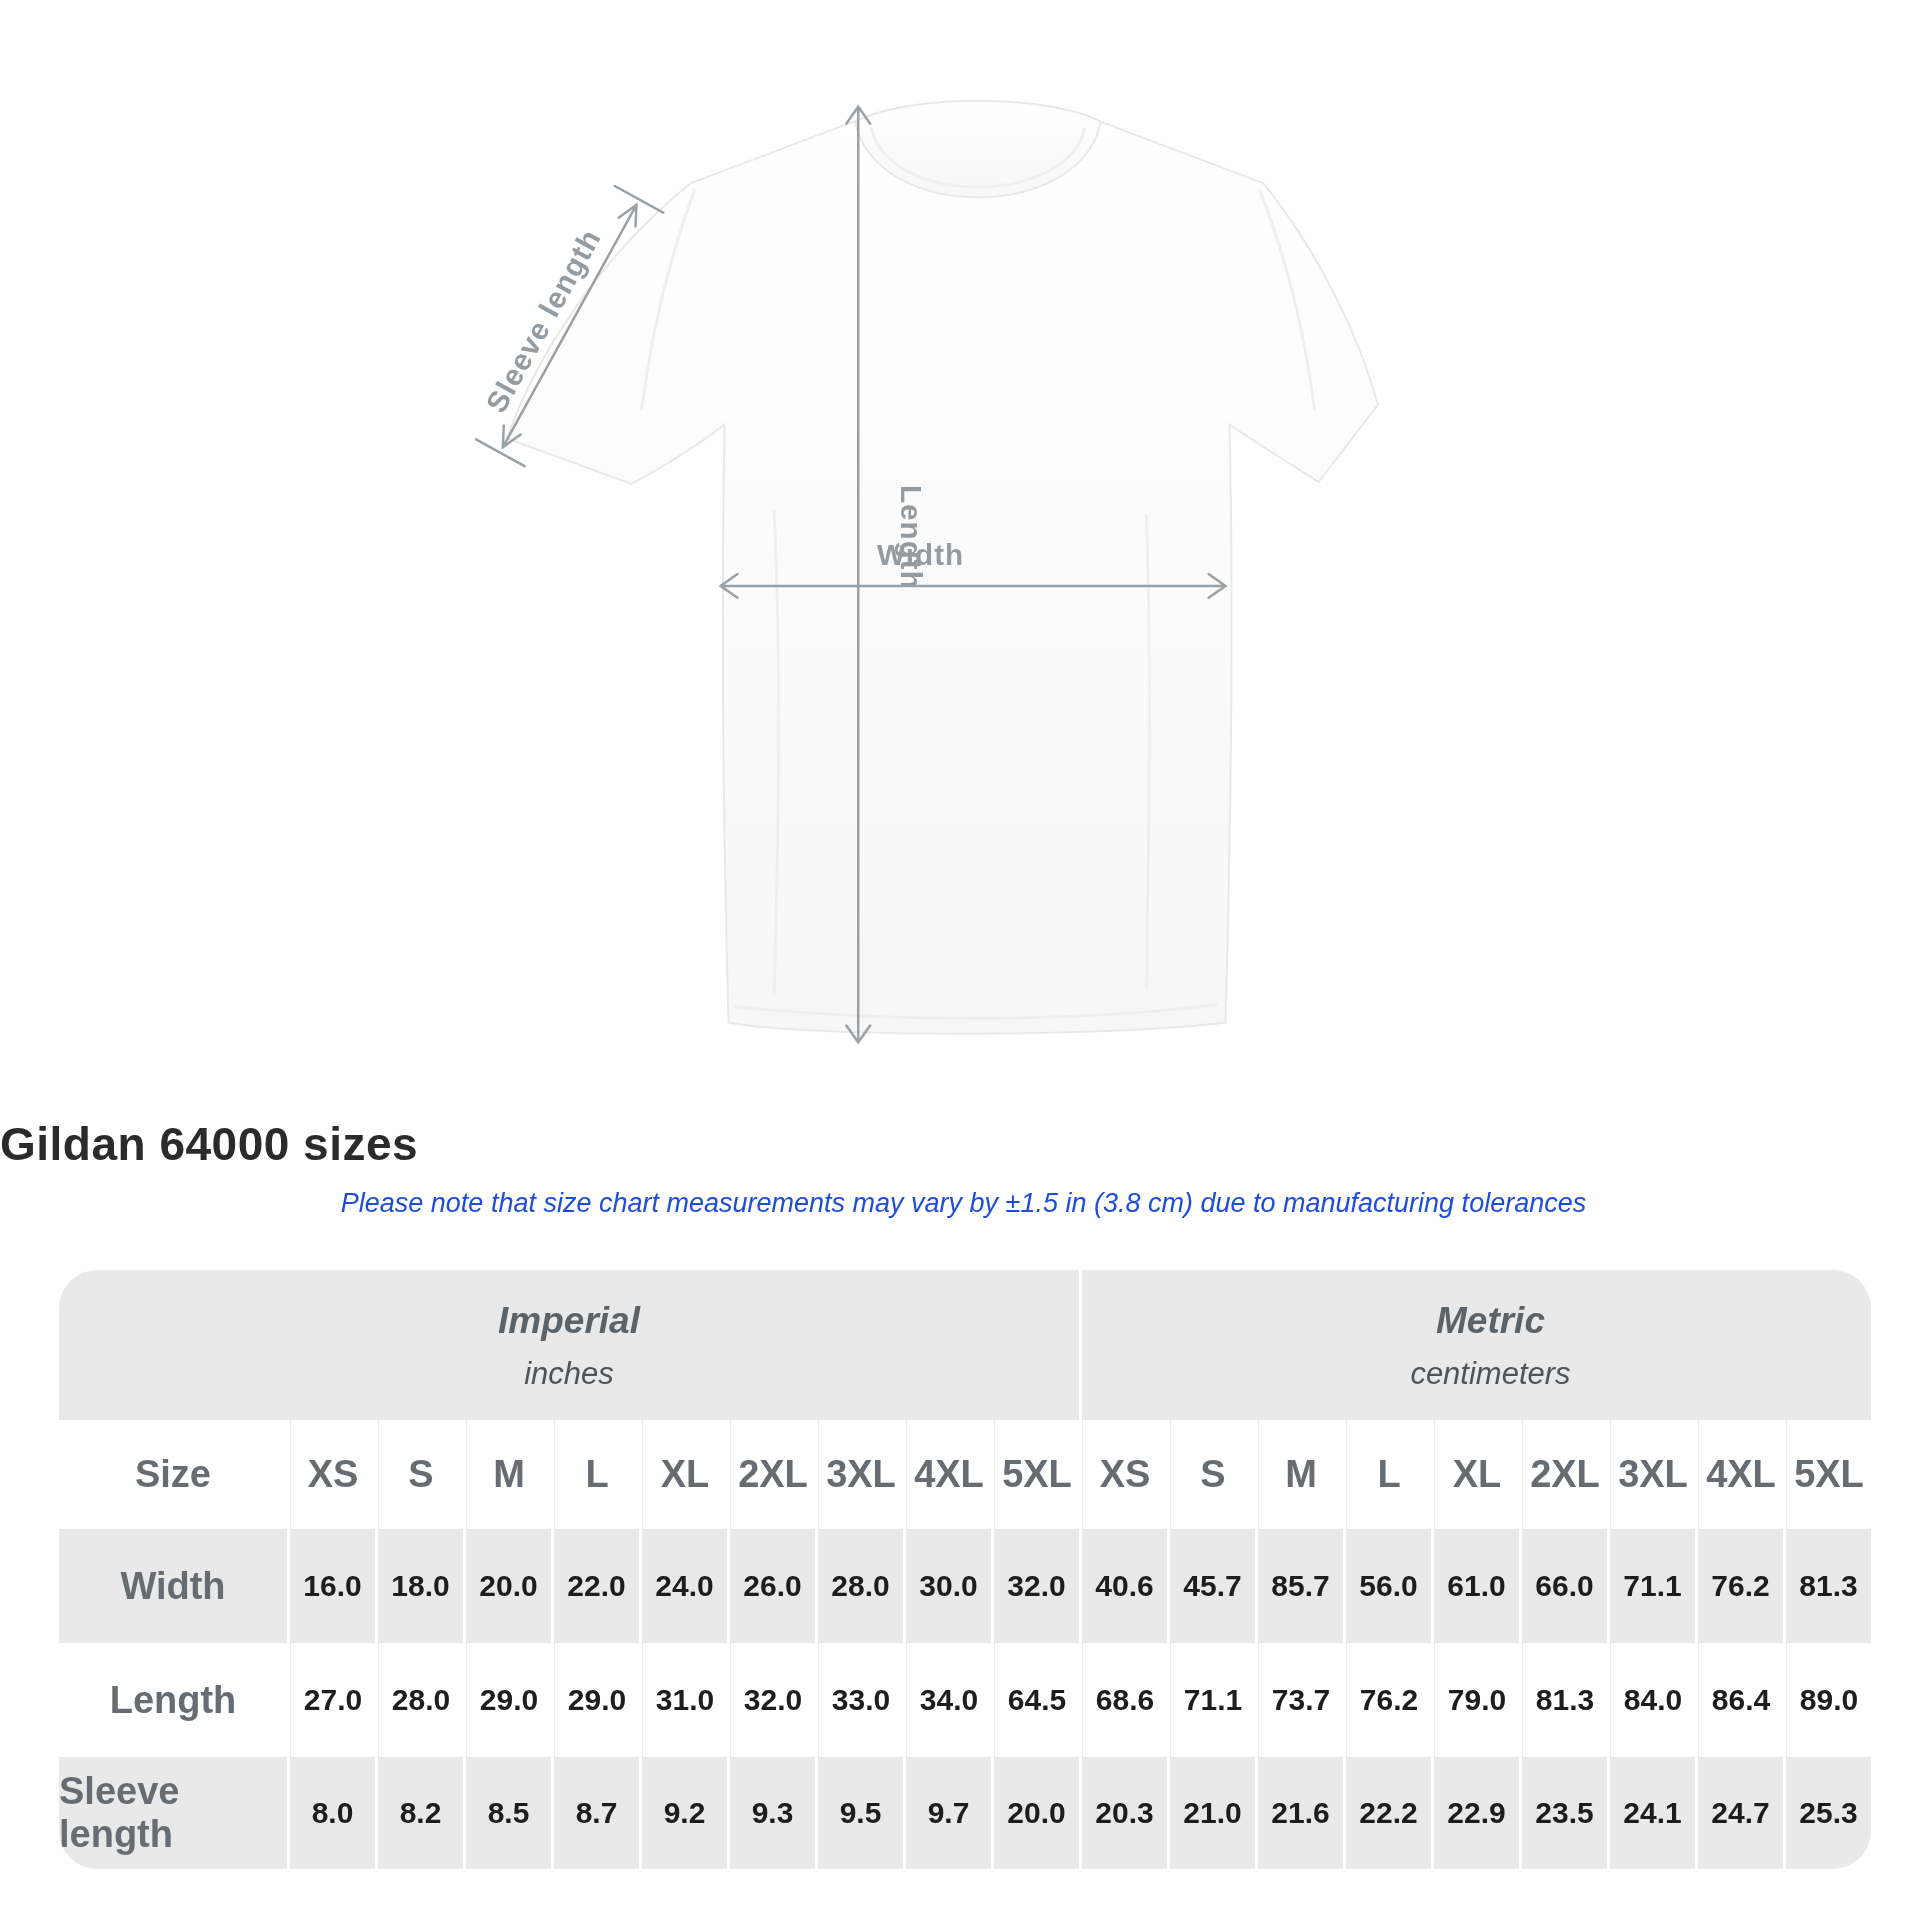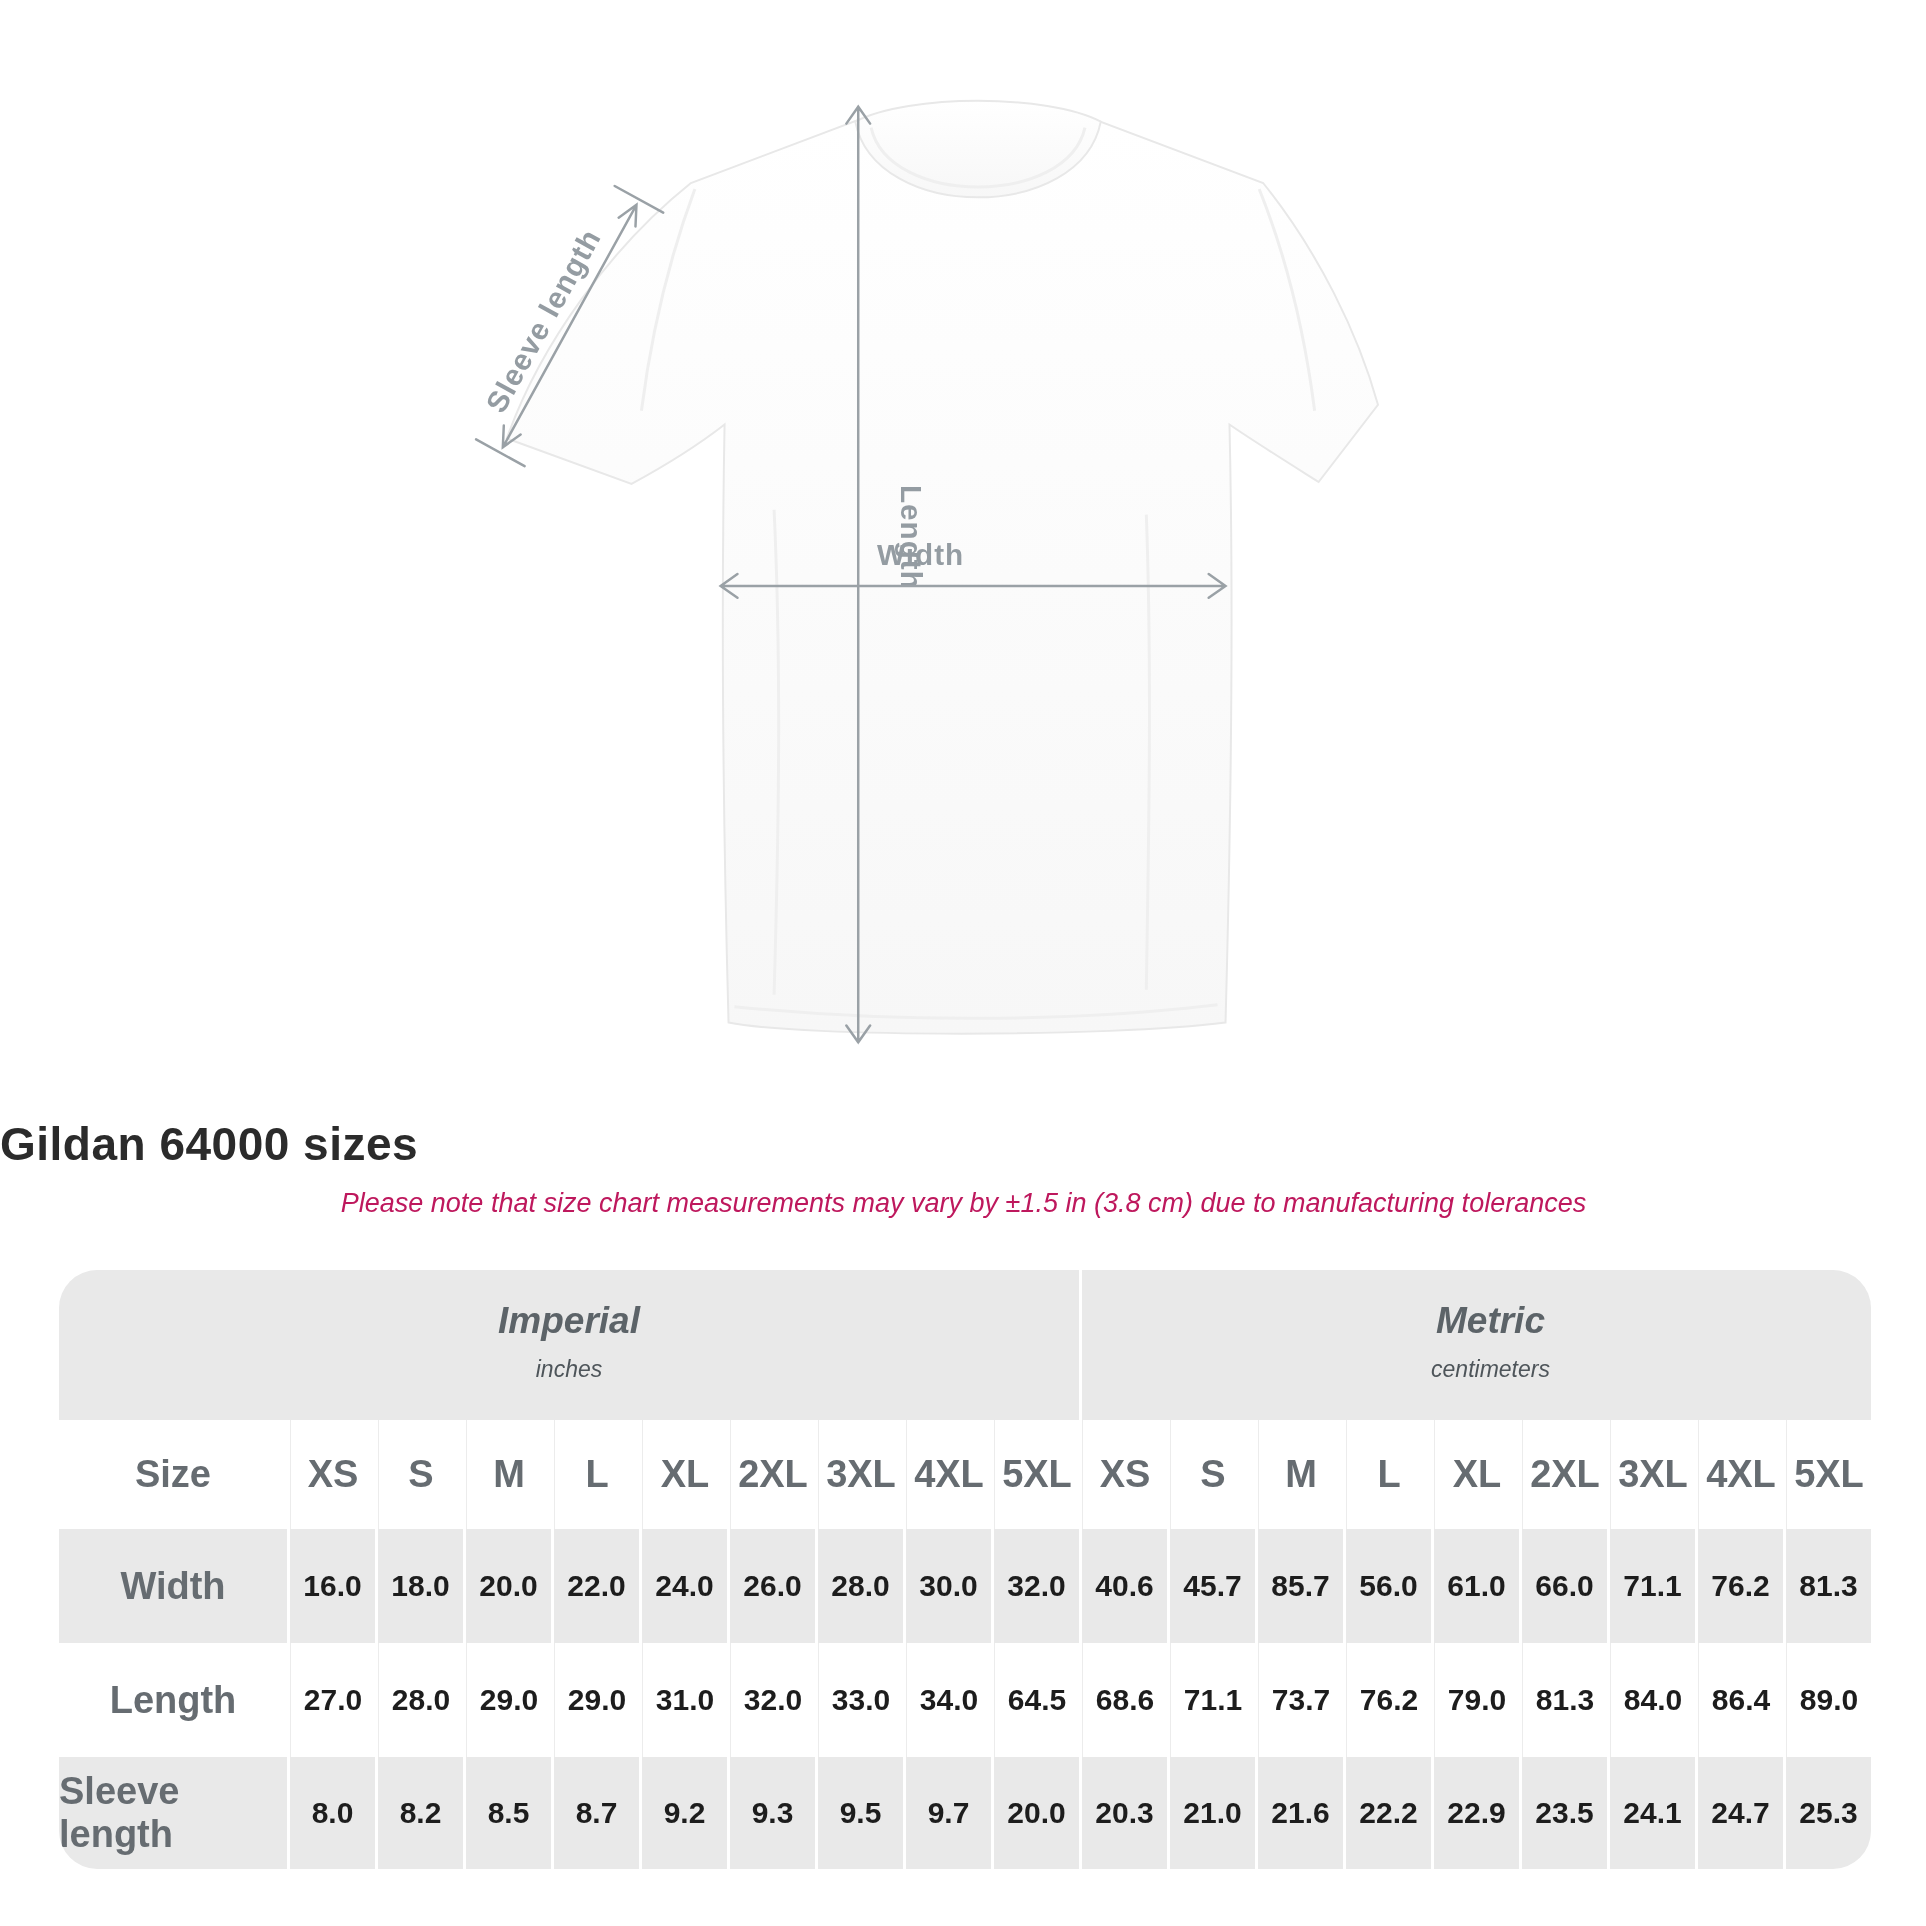--- a/index.html
+++ b/index.html
@@ -16,21 +16,21 @@
   }
   .diagram-svg{position:absolute;left:465px;top:84px;}
 
   .page-title{
     position:absolute;top:1117px;left:0;width:100%;margin:0;
     font-size:46px;font-weight:bold;color:var(--title-text);
     letter-spacing:0.5px;
   }
   .page-subtitle{
     position:absolute;top:1188px;left:0;width:100%;margin:0;
-    text-align:center;font-style:italic;font-size:27px;color:#be185d;
+    text-align:center;font-style:italic;font-size:27px;color:#1d4ed8;
   }
 
   .table-wrap{
     position:absolute;left:59px;top:1270px;width:1812px;height:599px;
     background:#fff;border-radius:38px;overflow:hidden;
   }
   .grid{
     display:grid;width:100%;height:100%;
     grid-template-columns:228px repeat(18,1fr);
     grid-template-rows:150px 109px 114px 114px 112px;
@@ -41,21 +41,21 @@
   .cell.white{background:#fff;}
   .cell.hair{border-left:1px solid #ececec;}
   .band{
     background:var(--band);
     display:flex;flex-direction:column;align-items:center;justify-content:flex-start;
     padding-top:30px;gap:14px;
   }
   .band-imperial{grid-column:1/11;}
   .band-metric{grid-column:11/20;padding-left:28px;}
   .band-label{font-size:37px;font-weight:bold;font-style:italic;color:#5c6368;}
-  .band-unit{font-size:23px;font-style:italic;color:#4e555a;}
+  .band-unit{font-size:31px;font-style:italic;color:#4e555a;}
   .szlabel,.szhead,.rowlabel{font-weight:bold;color:var(--label-text);font-size:38px;}
   .val{color:var(--value-text);font-size:30px;font-weight:bold;}
 
   .ann-line{stroke:var(--annotation);stroke-width:2.5;fill:none;stroke-linecap:round;}
   .ann-text{fill:#949ca2;font-weight:bold;font-size:30px;letter-spacing:1px;}
   .shirt-outline{fill:url(#shirtGrad);stroke:#e8e8e8;stroke-width:2;}
   .shirt-detail{fill:none;stroke:#efefef;stroke-width:3;}
 </style>
 </head>
 <body>

